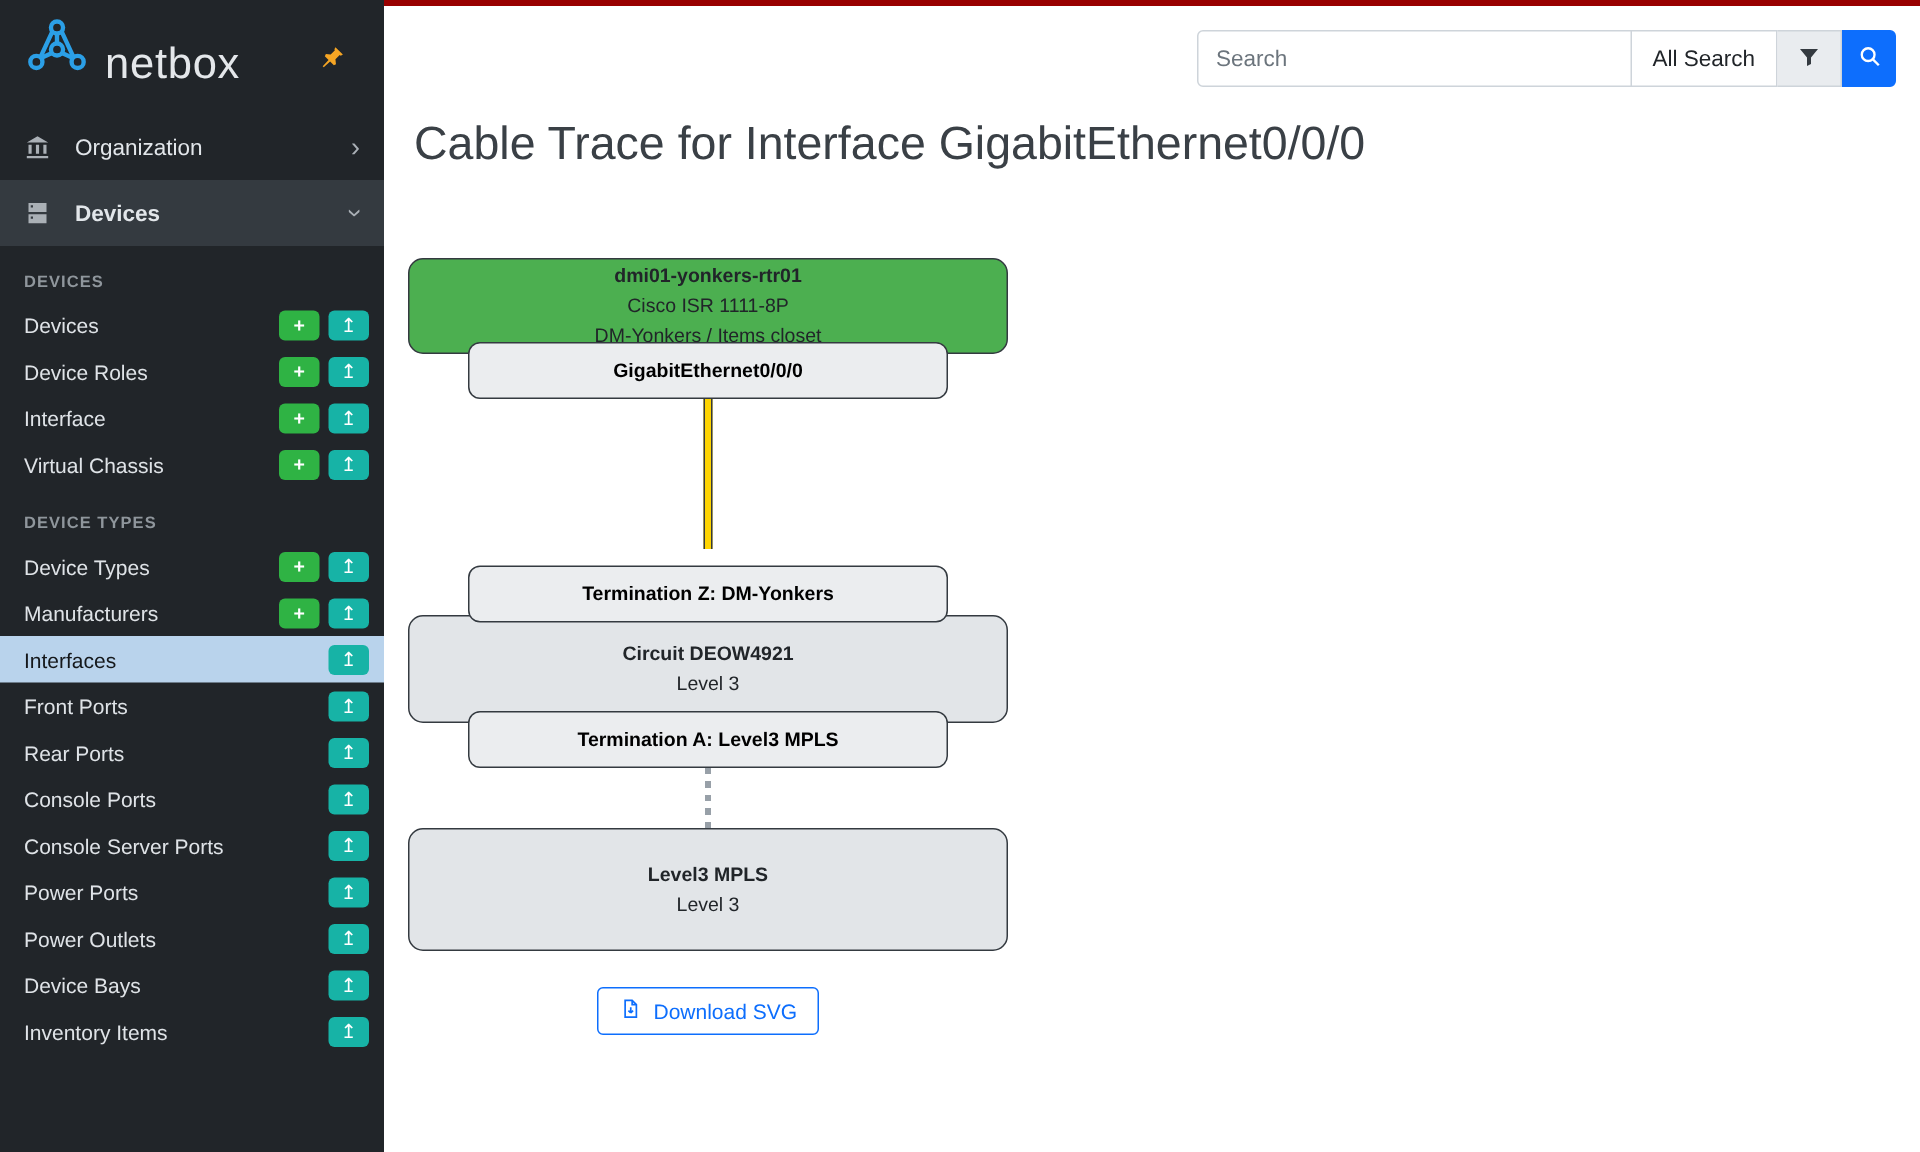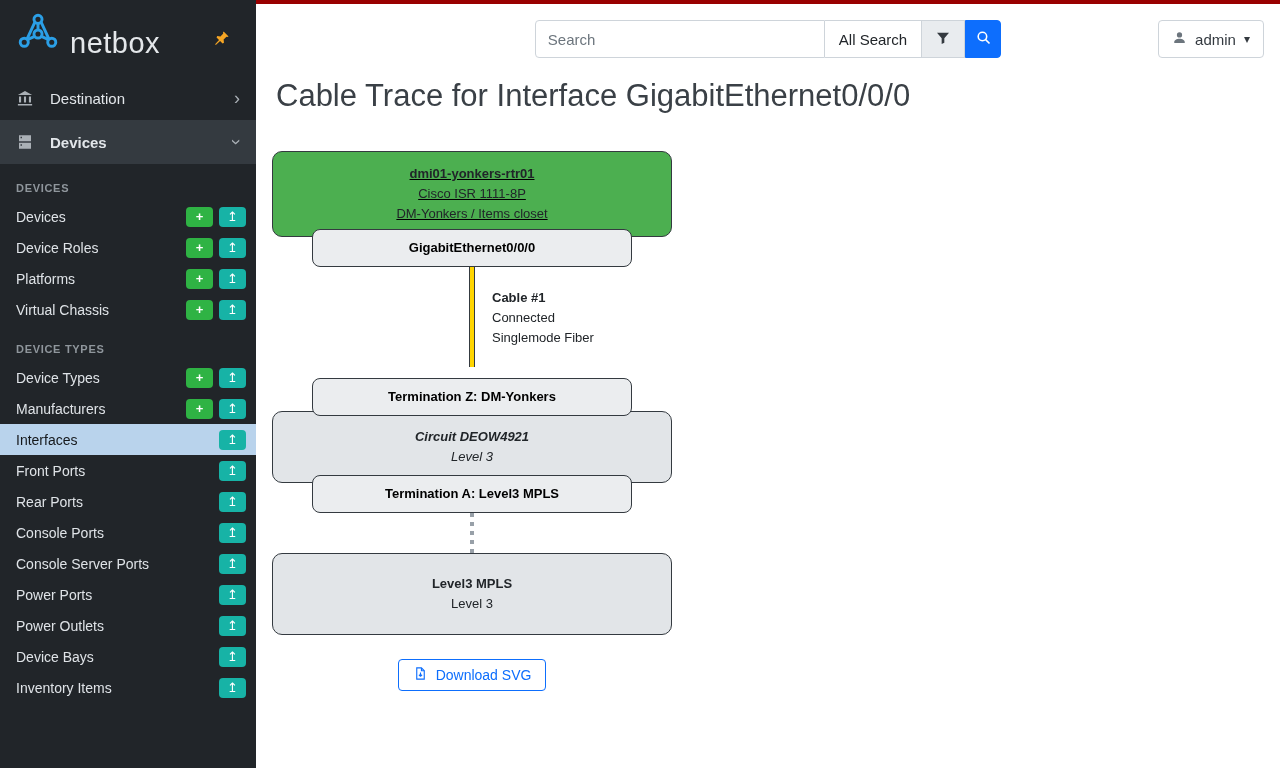--- a/index.html
+++ b/index.html
@@ -48,28 +48,28 @@
   .filter-btn{height:38px;width:43px;border:1px solid #ced4da;border-left:none;background:#e9ecef;display:flex;align-items:center;justify-content:center;cursor:pointer;}
   .go-btn{height:38px;width:36px;border:1px solid var(--accent-blue);background:var(--accent-blue);border-radius:0 4px 4px 0;display:flex;align-items:center;justify-content:center;cursor:pointer;}
   .user-btn{height:38px;display:flex;align-items:center;gap:8px;border:1px solid #ced4da;border-radius:4px;background:#fff;padding:0 13px;font-size:15px;font-family:inherit;color:#343a40;cursor:pointer;}
   .caret{font-size:12px;color:#343a40;}
   .page-title{font-size:31px;font-weight:400;color:#3a4046;margin:6px 0 0 20px;}
   .content-row{display:flex;align-items:flex-start;padding:26px 16px 0;}
 
   
   .trace-col{width:400px;flex:0 0 400px;}
   .tbox{border:1px solid #343a40;text-align:center;background:#e9ecef;}
-  .device-box{margin-top:11px;border-radius:10px;background:var(--device-green);padding:12px 8px;text-decoration:underline;}
+  .device-box{margin-top:32px;border-radius:10px;background:var(--device-green);padding:1px 8px;}
   .tb-line{font-size:13px;line-height:20px;color:#212529;}
   .tb-name{font-weight:700;}
   .port-box{width:320px;margin:-8px auto 0;height:38px;line-height:36px;font-size:13px;font-weight:700;border-radius:8px;position:relative;z-index:2;background:#ebedef;}
   .cable-zone{position:relative;height:100px;}
   .cable-line{position:absolute;left:50%;transform:translateX(-50%);top:0;bottom:0;width:6px;background:var(--cable-yellow);border-left:1px solid #343a40;border-right:1px solid #343a40;}
   .cable-info{position:absolute;left:calc(50% + 20px);top:21px;text-align:left;font-size:13px;line-height:20px;color:#212529;cursor:pointer;}
-  .big-box{width:400px;margin:-5px auto;position:relative;z-index:1;border-radius:10px;background:#e2e5e8;padding:15px 0;font-style:italic;}
+  .big-box{width:400px;margin:-5px auto;position:relative;z-index:1;border-radius:10px;background:#e2e5e8;padding:15px 0;}
   .endpoint-box{width:400px;margin:0 auto;border-radius:10px;background:#e2e5e8;padding:20px 0;}
   .dotted{height:40px;width:4px;margin:0 auto;background:repeating-linear-gradient(to bottom,#98a0a8 0 4px,transparent 4px 9px);}
   .dl-btn{display:flex;align-items:center;gap:8px;margin:24px auto 0;width:fit-content;padding:6px 14px;border:1px solid var(--accent-blue);border-radius:4px;color:var(--accent-blue);background:#fff;font-size:14px;font-family:inherit;cursor:pointer;}
   .trace-status{text-align:center;font-size:27px;color:var(--success-green);margin-top:30px;}
 
   
   .related-card{flex:1;margin-left:22px;border:1px solid #dce0e4;border-radius:6px;background:#fff;padding:16px 16px 22px;align-self:flex-start;}
   .related-title{font-size:20px;font-weight:500;color:#343a40;margin-bottom:20px;}
   .rp-table{width:100%;border-collapse:collapse;font-size:14px;}
   .rp-table th{text-align:left;font-weight:700;color:#212529;padding:0 0 10px;border-bottom:1px solid #dee2e6;}
@@ -103,21 +103,21 @@
       </span>
     </button>
   </div>
 
   <div class="nav-group">
     <span class="gicon">
       <svg width="18" height="18" viewBox="0 0 24 24" fill="currentColor">
           <path d="M12 2.5L2.5 8h19L12 2.5zM4 10v8h2.8v-8H4zm6.6 0v8h2.8v-8h-2.8zm6.6 0v8H20v-8h-2.8zM2.5 20h19v2h-19v-2z"></path>
         </svg>
     </span>
-    <span>Destination</span>
+    <span>Organization</span>
     <span class="chev">›</span>
   </div>
 
   <div class="nav-group active">
     <span class="gicon">
       <svg width="18" height="18" viewBox="0 0 24 24" fill="currentColor">
           <path d="M4 3h16v8H4V3zm2 2v2h2V5H6zm-2 8h16v8H4v-8zm2 2v2h2v-2H6z"></path>
         </svg>
     </span>
     <span style="font-weight:700;">Devices</span>
@@ -142,21 +142,21 @@
     <span class="btns">
       <button class="btn-sm btn-add">
           <span>+</span>
         </button>
       <button class="btn-sm btn-import">
           <span>↥</span>
         </button>
     </span>
   </div>
   <div class="side-item">
-    <span class="side-label">Platforms</span>
+    <span class="side-label">Interface</span>
     <span class="btns">
       <button class="btn-sm btn-add">
           <span>+</span>
         </button>
       <button class="btn-sm btn-import">
           <span>↥</span>
         </button>
     </span>
   </div>
   <div class="side-item">
@@ -287,53 +287,37 @@
       </button>
       <button class="go-btn">
         <span>
           <svg width="17" height="17" viewBox="0 0 24 24">
               <circle cx="10.5" cy="10.5" r="6" fill="none" stroke="#fff" stroke-width="2.2"></circle>
               <path d="M15 15l5.5 5.5" stroke="#fff" stroke-width="2.2"></path>
             </svg>
         </span>
       </button>
     </div>
-    <div class="tb-right">
-      <button class="user-btn">
-        <span>
-          <svg width="15" height="15" viewBox="0 0 24 24" fill="#6c757d">
-              <path d="M12 12a4.2 4.2 0 1 0 0-8.4A4.2 4.2 0 0 0 12 12zm0 2.1c-4.6 0-8.4 2.3-8.4 5.1v1.4h16.8v-1.4c0-2.8-3.8-5.1-8.4-5.1z"></path>
-            </svg>
-        </span>
-        <span>admin</span>
-        <span class="caret">▾</span>
-      </button>
-    </div>
   </div>
 
   <h1 class="page-title">Cable Trace for Interface GigabitEthernet0/0/0</h1>
 
   <div class="content-row">
 
     <div class="trace-col">
       <div class="tbox device-box">
         <div class="tb-line tb-name">dmi01-yonkers-rtr01</div>
         <div class="tb-line">Cisco ISR 1111-8P</div>
         <div class="tb-line">DM-Yonkers / Items closet</div>
       </div>
 
       <div class="tbox port-box">GigabitEthernet0/0/0</div>
 
       <div class="cable-zone">
         <div class="cable-line"></div>
-        <div class="cable-info">
-          <div class="tb-name">Cable #1</div>
-          <div>Connected</div>
-          <div>Singlemode Fiber</div>
-        </div>
       </div>
 
       <div class="tbox port-box" style="margin-top:11px;">Termination Z: DM-Yonkers</div>
 
       <div class="tbox big-box">
         <div class="tb-line tb-name">Circuit DEOW4921</div>
         <div class="tb-line">Level 3</div>
       </div>
 
       <div class="tbox port-box">Termination A: Level3 MPLS</div>

